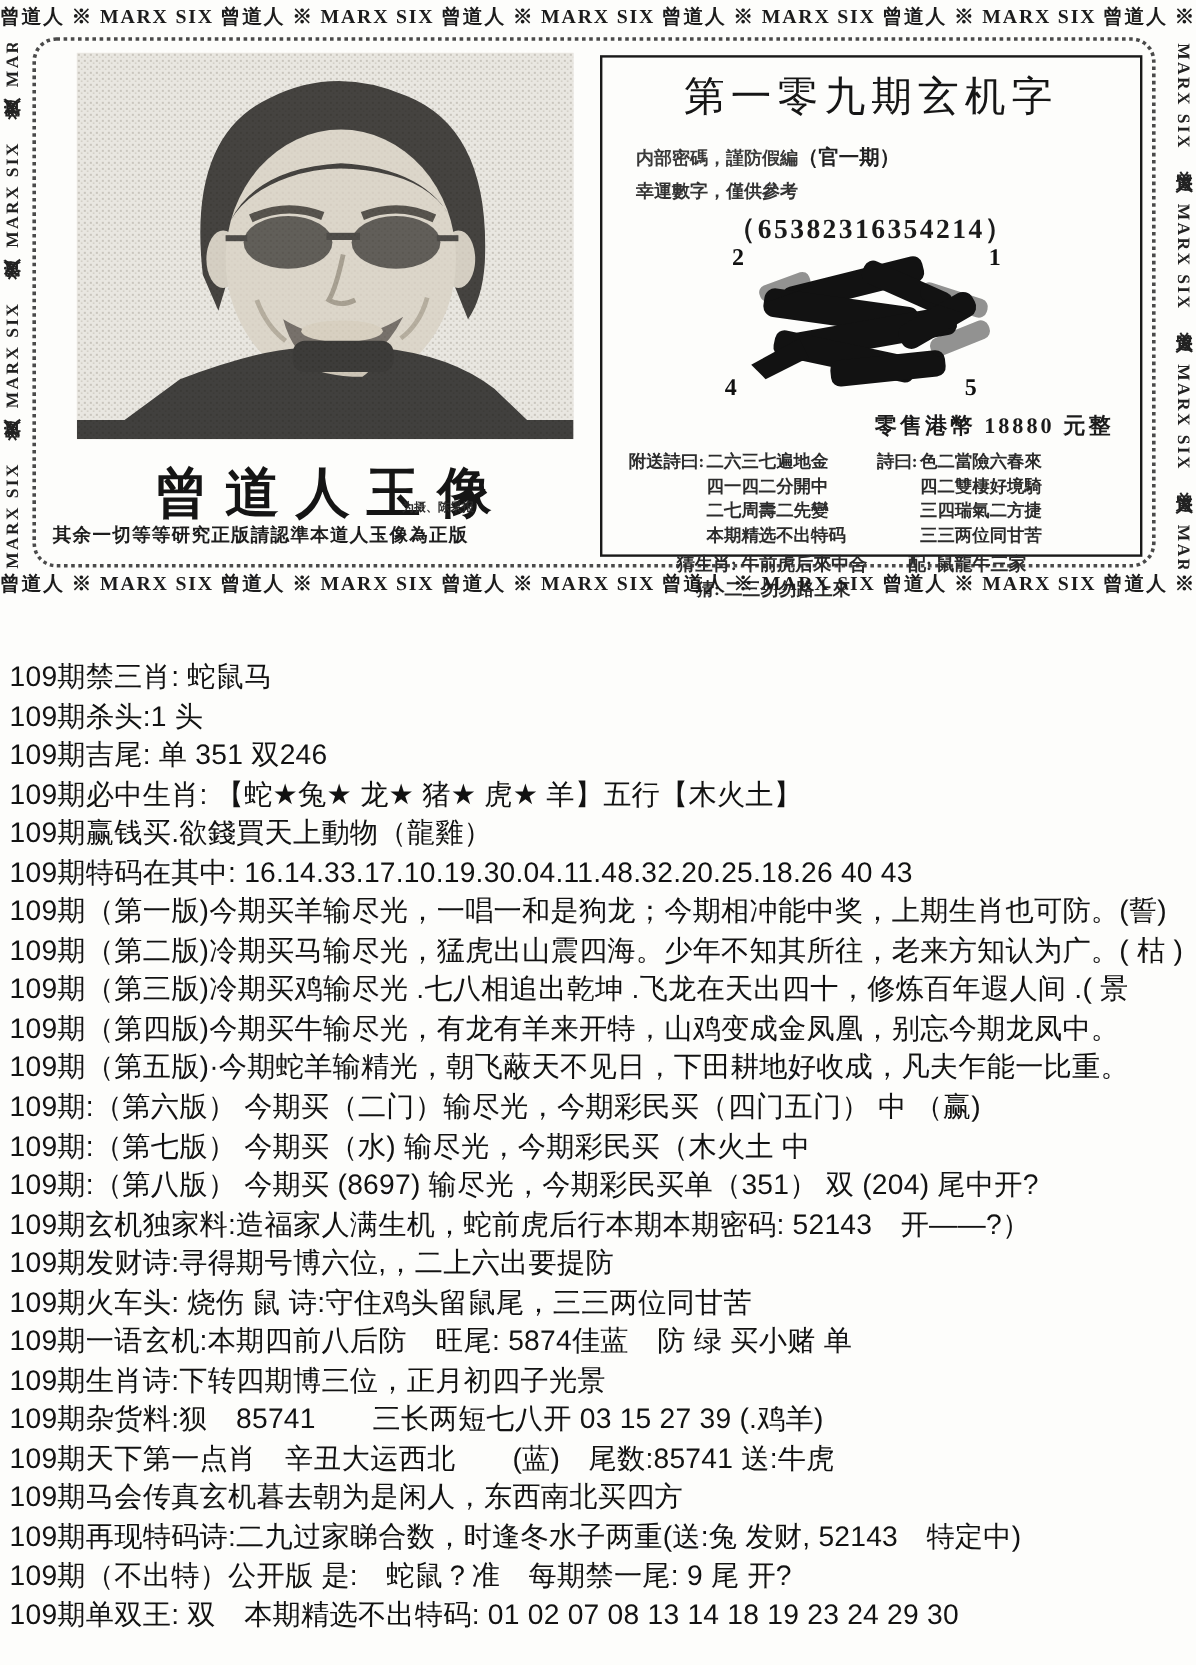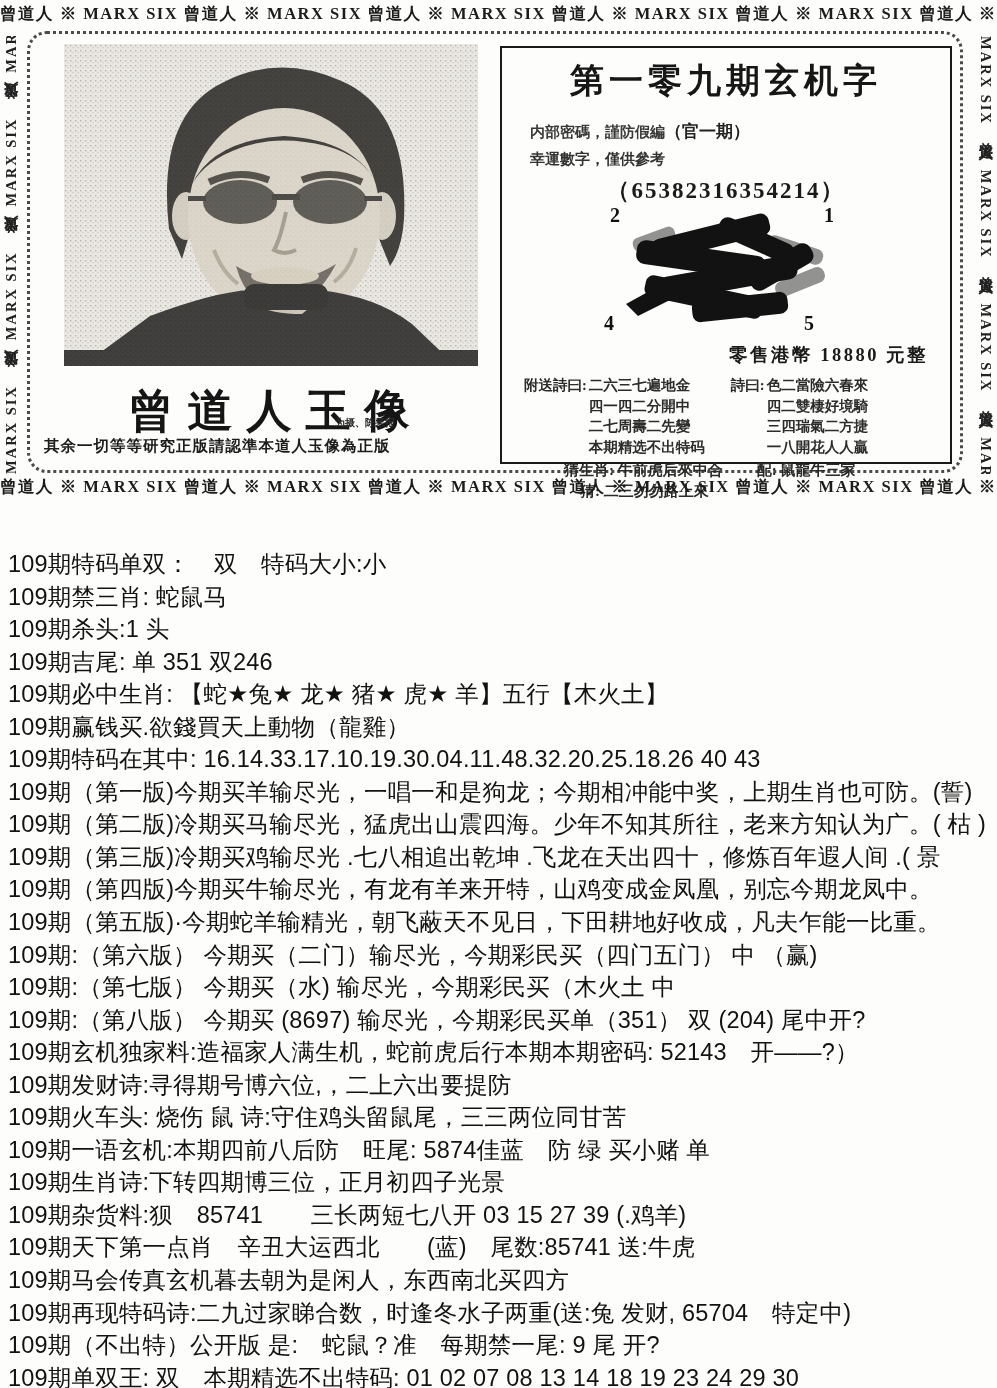--- a/index.html
+++ b/index.html
@@ -51,21 +51,21 @@
     font-size:15.5px; font-weight:bold; letter-spacing:1px; color:#1d1d1d;
     white-space:nowrap;
   }
   
   .mbox {
     position:absolute; left:500px; top:46px; width:452px; height:418px;
     border:2.5px solid #1a1a1a; box-sizing:border-box;
     font-family:"Liberation Serif","DejaVu Serif",serif; color:#161616;
   }
   .mbox-title {
-    margin-top:10px; text-align:center; font-size:34px; font-weight:bold;
+    margin-top:10px; text-align:center; font-size:34px; font-weight:normal;
     letter-spacing:5px; white-space:nowrap;
   }
   .mbox-notice {
     display:flex; align-items:baseline;
     margin:16px 28px 0 28px; font-size:15px; font-weight:bold; color:#3a3a3a;
   }
   .mbox-notice .nright { font-size:17px; color:#222; }
   .mbox-sub { margin:7px 28px 0 28px; font-size:15px; font-weight:bold; color:#333; }
   .mbox-lucky {
     margin-top:6px; text-align:center; font-size:23px; letter-spacing:2px;
@@ -198,36 +198,35 @@
             <div>二七周壽二先變</div>
             <div>本期精选不出特码</div>
           </div>
       </div>
       <div class="poem">
         <span class="plabel">詩曰:</span>
         <div class="plines">
             <div>色二當險六春來</div>
             <div>四二雙棲好境騎</div>
             <div>三四瑞氣二方捷</div>
-            <div>一八開花人人贏</div>
+            <div>三三两位同甘苦</div>
           </div>
       </div>
     </div>
 
     <div class="guess1">
       <span>猜生肖: 牛前虎后來中合</span>
       <span>配: 鼠龍牛三家</span>
     </div>
     <div class="guess2">猜: 二三勿勿路上來</div>
   </div>
 
   <div class="strip strip-bottom">曾道人 ※ MARX SIX 曾道人 ※ MARX SIX 曾道人 ※ MARX SIX 曾道人 ※ MARX SIX 曾道人 ※ MARX SIX 曾道人 ※ MARX SIX</div>
 
   <div class="body-lines">
-      <div class="body-line">109期特码单双：　双　特码大小:小</div>
       <div class="body-line">109期禁三肖: 蛇鼠马</div>
       <div class="body-line">109期杀头:1 头</div>
       <div class="body-line">109期吉尾: 单 351 双246</div>
       <div class="body-line">109期必中生肖: 【蛇★兔★ 龙★ 猪★ 虎★ 羊】五行【木火土】</div>
       <div class="body-line">109期赢钱买.欲錢買天上動物（龍雞）</div>
       <div class="body-line">109期特码在其中: 16.14.33.17.10.19.30.04.11.48.32.20.25.18.26 40 43</div>
       <div class="body-line">109期（第一版)今期买羊输尽光，一唱一和是狗龙；今期相冲能中奖，上期生肖也可防。(誓)</div>
       <div class="body-line">109期（第二版)冷期买马输尽光，猛虎出山震四海。少年不知其所往，老来方知认为广。( 枯 )</div>
       <div class="body-line">109期（第三版)冷期买鸡输尽光 .七八相追出乾坤 .飞龙在天出四十，修炼百年遐人间 .( 景</div>
       <div class="body-line">109期（第四版)今期买牛输尽光，有龙有羊来开特，山鸡变成金凤凰，别忘今期龙凤中。</div>
@@ -236,18 +235,18 @@
       <div class="body-line">109期:（第七版） 今期买（水) 输尽光，今期彩民买（木火土 中</div>
       <div class="body-line">109期:（第八版） 今期买 (8697) 输尽光，今期彩民买单（351） 双 (204) 尾中开?</div>
       <div class="body-line">109期玄机独家料:造福家人满生机，蛇前虎后行本期本期密码: 52143　开——?）</div>
       <div class="body-line">109期发财诗:寻得期号博六位,，二上六出要提防</div>
       <div class="body-line">109期火车头: 烧伤 鼠 诗:守住鸡头留鼠尾，三三两位同甘苦</div>
       <div class="body-line">109期一语玄机:本期四前八后防　旺尾: 5874佳蓝　防 绿 买小赌 单</div>
       <div class="body-line">109期生肖诗:下转四期博三位，正月初四子光景</div>
       <div class="body-line">109期杂货料:狈　85741　　三长两短七八开 03 15 27 39 (.鸡羊)</div>
       <div class="body-line">109期天下第一点肖　辛丑大运西北　　(蓝)　尾数:85741 送:牛虎</div>
       <div class="body-line">109期马会传真玄机暮去朝为是闲人，东西南北买四方</div>
-      <div class="body-line">109期再现特码诗:二九过家睇合数，时逢冬水子两重(送:兔 发财, 65704　特定中)</div>
+      <div class="body-line">109期再现特码诗:二九过家睇合数，时逢冬水子两重(送:兔 发财, 52143　特定中)</div>
       <div class="body-line">109期（不出特）公开版 是:　蛇鼠？准　每期禁一尾: 9 尾 开?</div>
       <div class="body-line">109期单双王: 双　本期精选不出特码: 01 02 07 08 13 14 18 19 23 24 29 30</div>
     </div>
 
 </div>
 
 </body></html>

